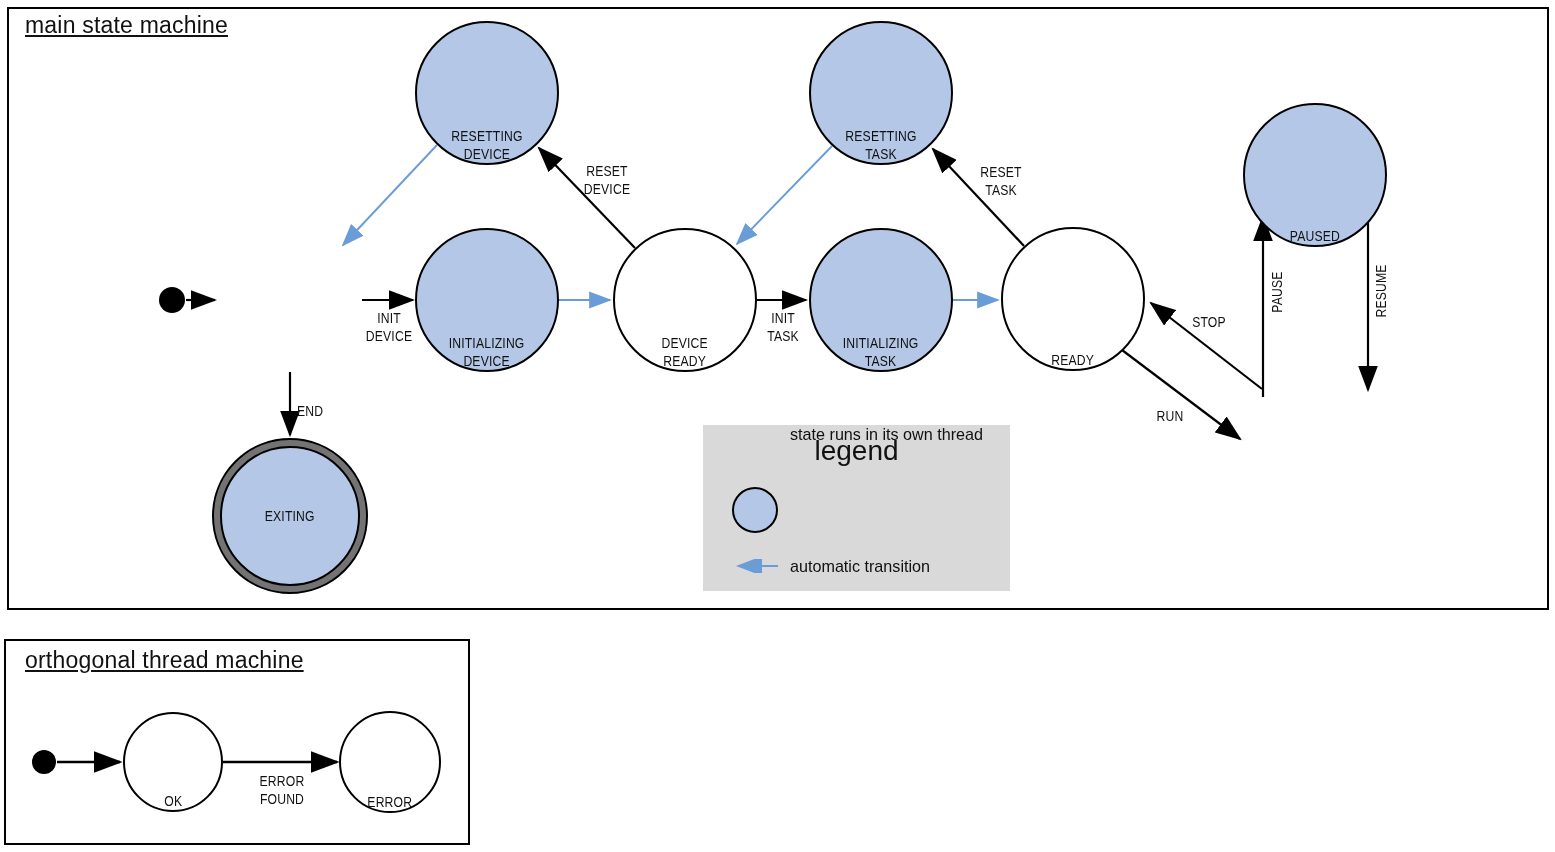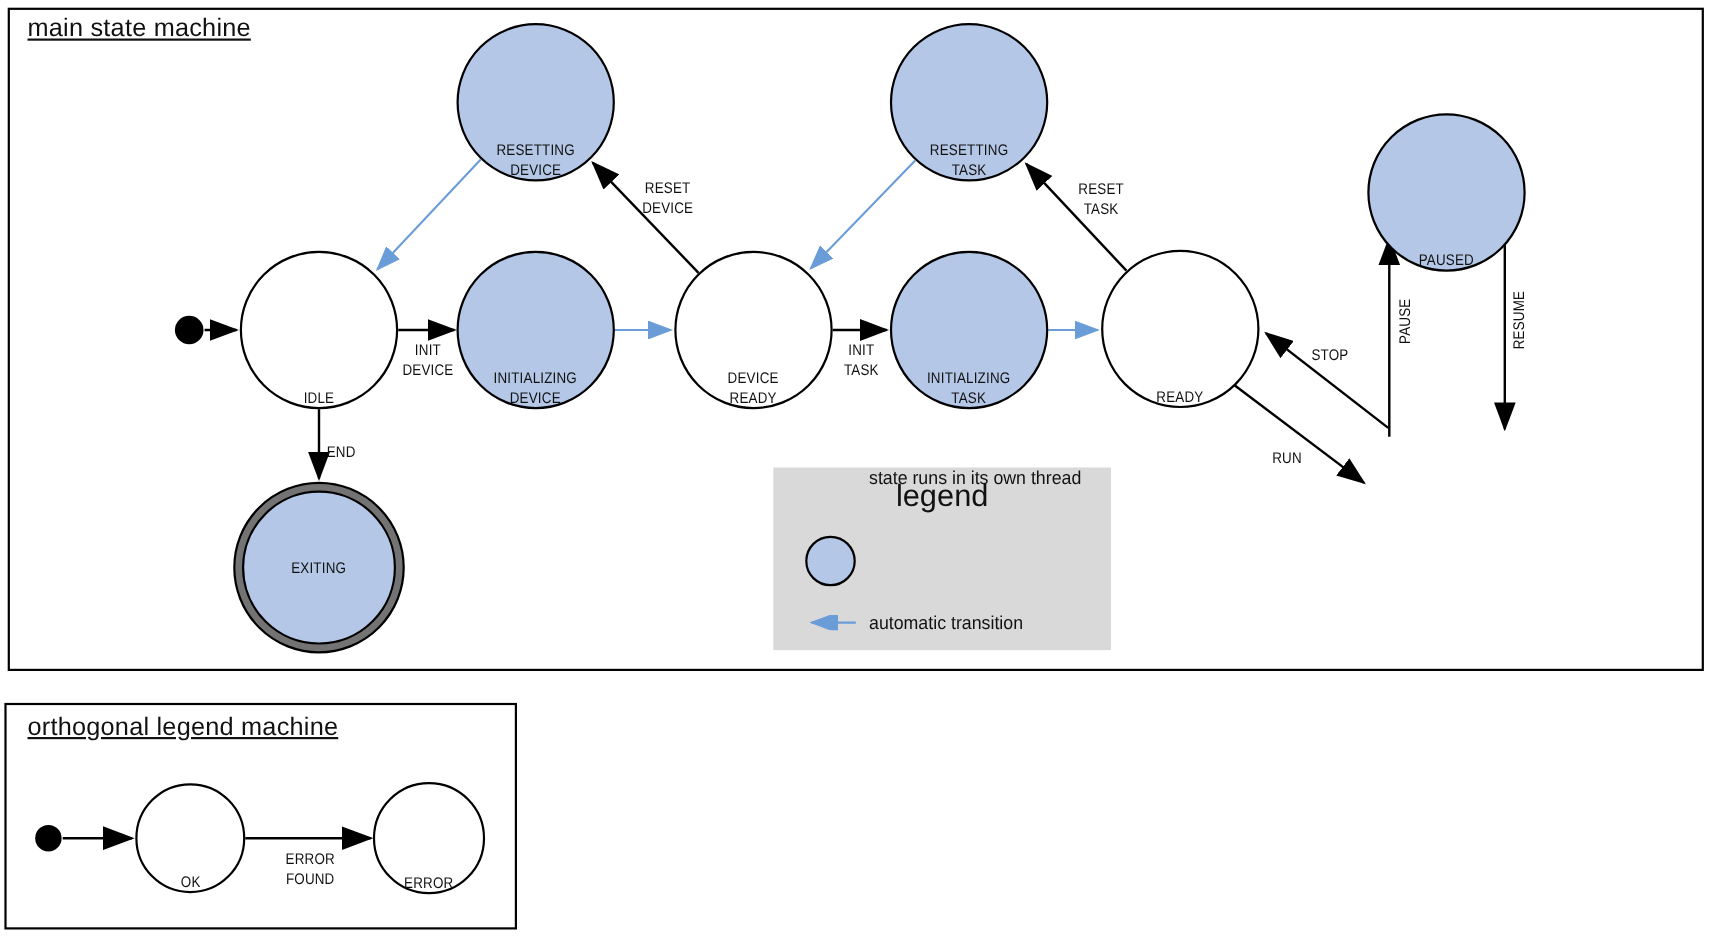--- a/index.html
+++ b/index.html
@@ -138,21 +138,21 @@
 </style>
 </head>
 <body>
 
 <div class="canvas">
 
   <div class="panel panel-main"></div>
   <div class="panel panel-ortho"></div>
 
   <div class="panel-title" id="main-title">main state machine</div>
-  <div class="panel-title" id="ortho-title">orthogonal legend machine</div>
+  <div class="panel-title" id="ortho-title">orthogonal thread machine</div>
 
   <svg class="edges-svg">
     <defs>
       <marker id="ah-black" viewBox="0 0 12 9" refX="11" refY="4.5" markerWidth="12" markerHeight="9" orient="auto-start-reverse">
         <path d="M0,0 L12,4.5 L0,9 z" fill="#000"></path>
       </marker>
       <marker id="ah-blue" viewBox="0 0 12 9" refX="11" refY="4.5" markerWidth="12" markerHeight="9" orient="auto-start-reverse">
         <path d="M0,0 L12,4.5 L0,9 z" fill="var(--automatic-transition, #6a9cd8)"></path>
       </marker>
     </defs>
@@ -173,23 +173,20 @@
 
     <line x1="559" y1="300" x2="610" y2="300" stroke="var(--automatic-transition, #6a9cd8)" stroke-width="1.9" marker-end="url(#ah-blue)"></line>
     <line x1="953" y1="300" x2="998" y2="300" stroke="var(--automatic-transition, #6a9cd8)" stroke-width="1.9" marker-end="url(#ah-blue)"></line>
     <line x1="437" y1="145" x2="343" y2="245" stroke="var(--automatic-transition, #6a9cd8)" stroke-width="1.9" marker-end="url(#ah-blue)"></line>
     <line x1="832" y1="146" x2="737" y2="244" stroke="var(--automatic-transition, #6a9cd8)" stroke-width="1.9" marker-end="url(#ah-blue)"></line>
 
     <line x1="57" y1="762" x2="120" y2="762" stroke="#000" stroke-width="2.4" marker-end="url(#ah-black)"></line>
     <line x1="223" y1="762" x2="337" y2="762" stroke="#000" stroke-width="2.4" marker-end="url(#ah-black)"></line>
   </svg>
 
-  <div class="state" style="left:218px; top:228px; width:144px; height:144px;">
-    <span class="state-label">IDLE</span>
-  </div>
   <div class="state threaded" style="left:415px; top:228px; width:144px; height:144px;">
     <span class="state-label">INITIALIZING
 DEVICE</span>
   </div>
   <div class="state" style="left:613px; top:228px; width:144px; height:144px;">
     <span class="state-label">DEVICE
 READY</span>
   </div>
   <div class="state threaded" style="left:809px; top:228px; width:144px; height:144px;">
     <span class="state-label">INITIALIZING

